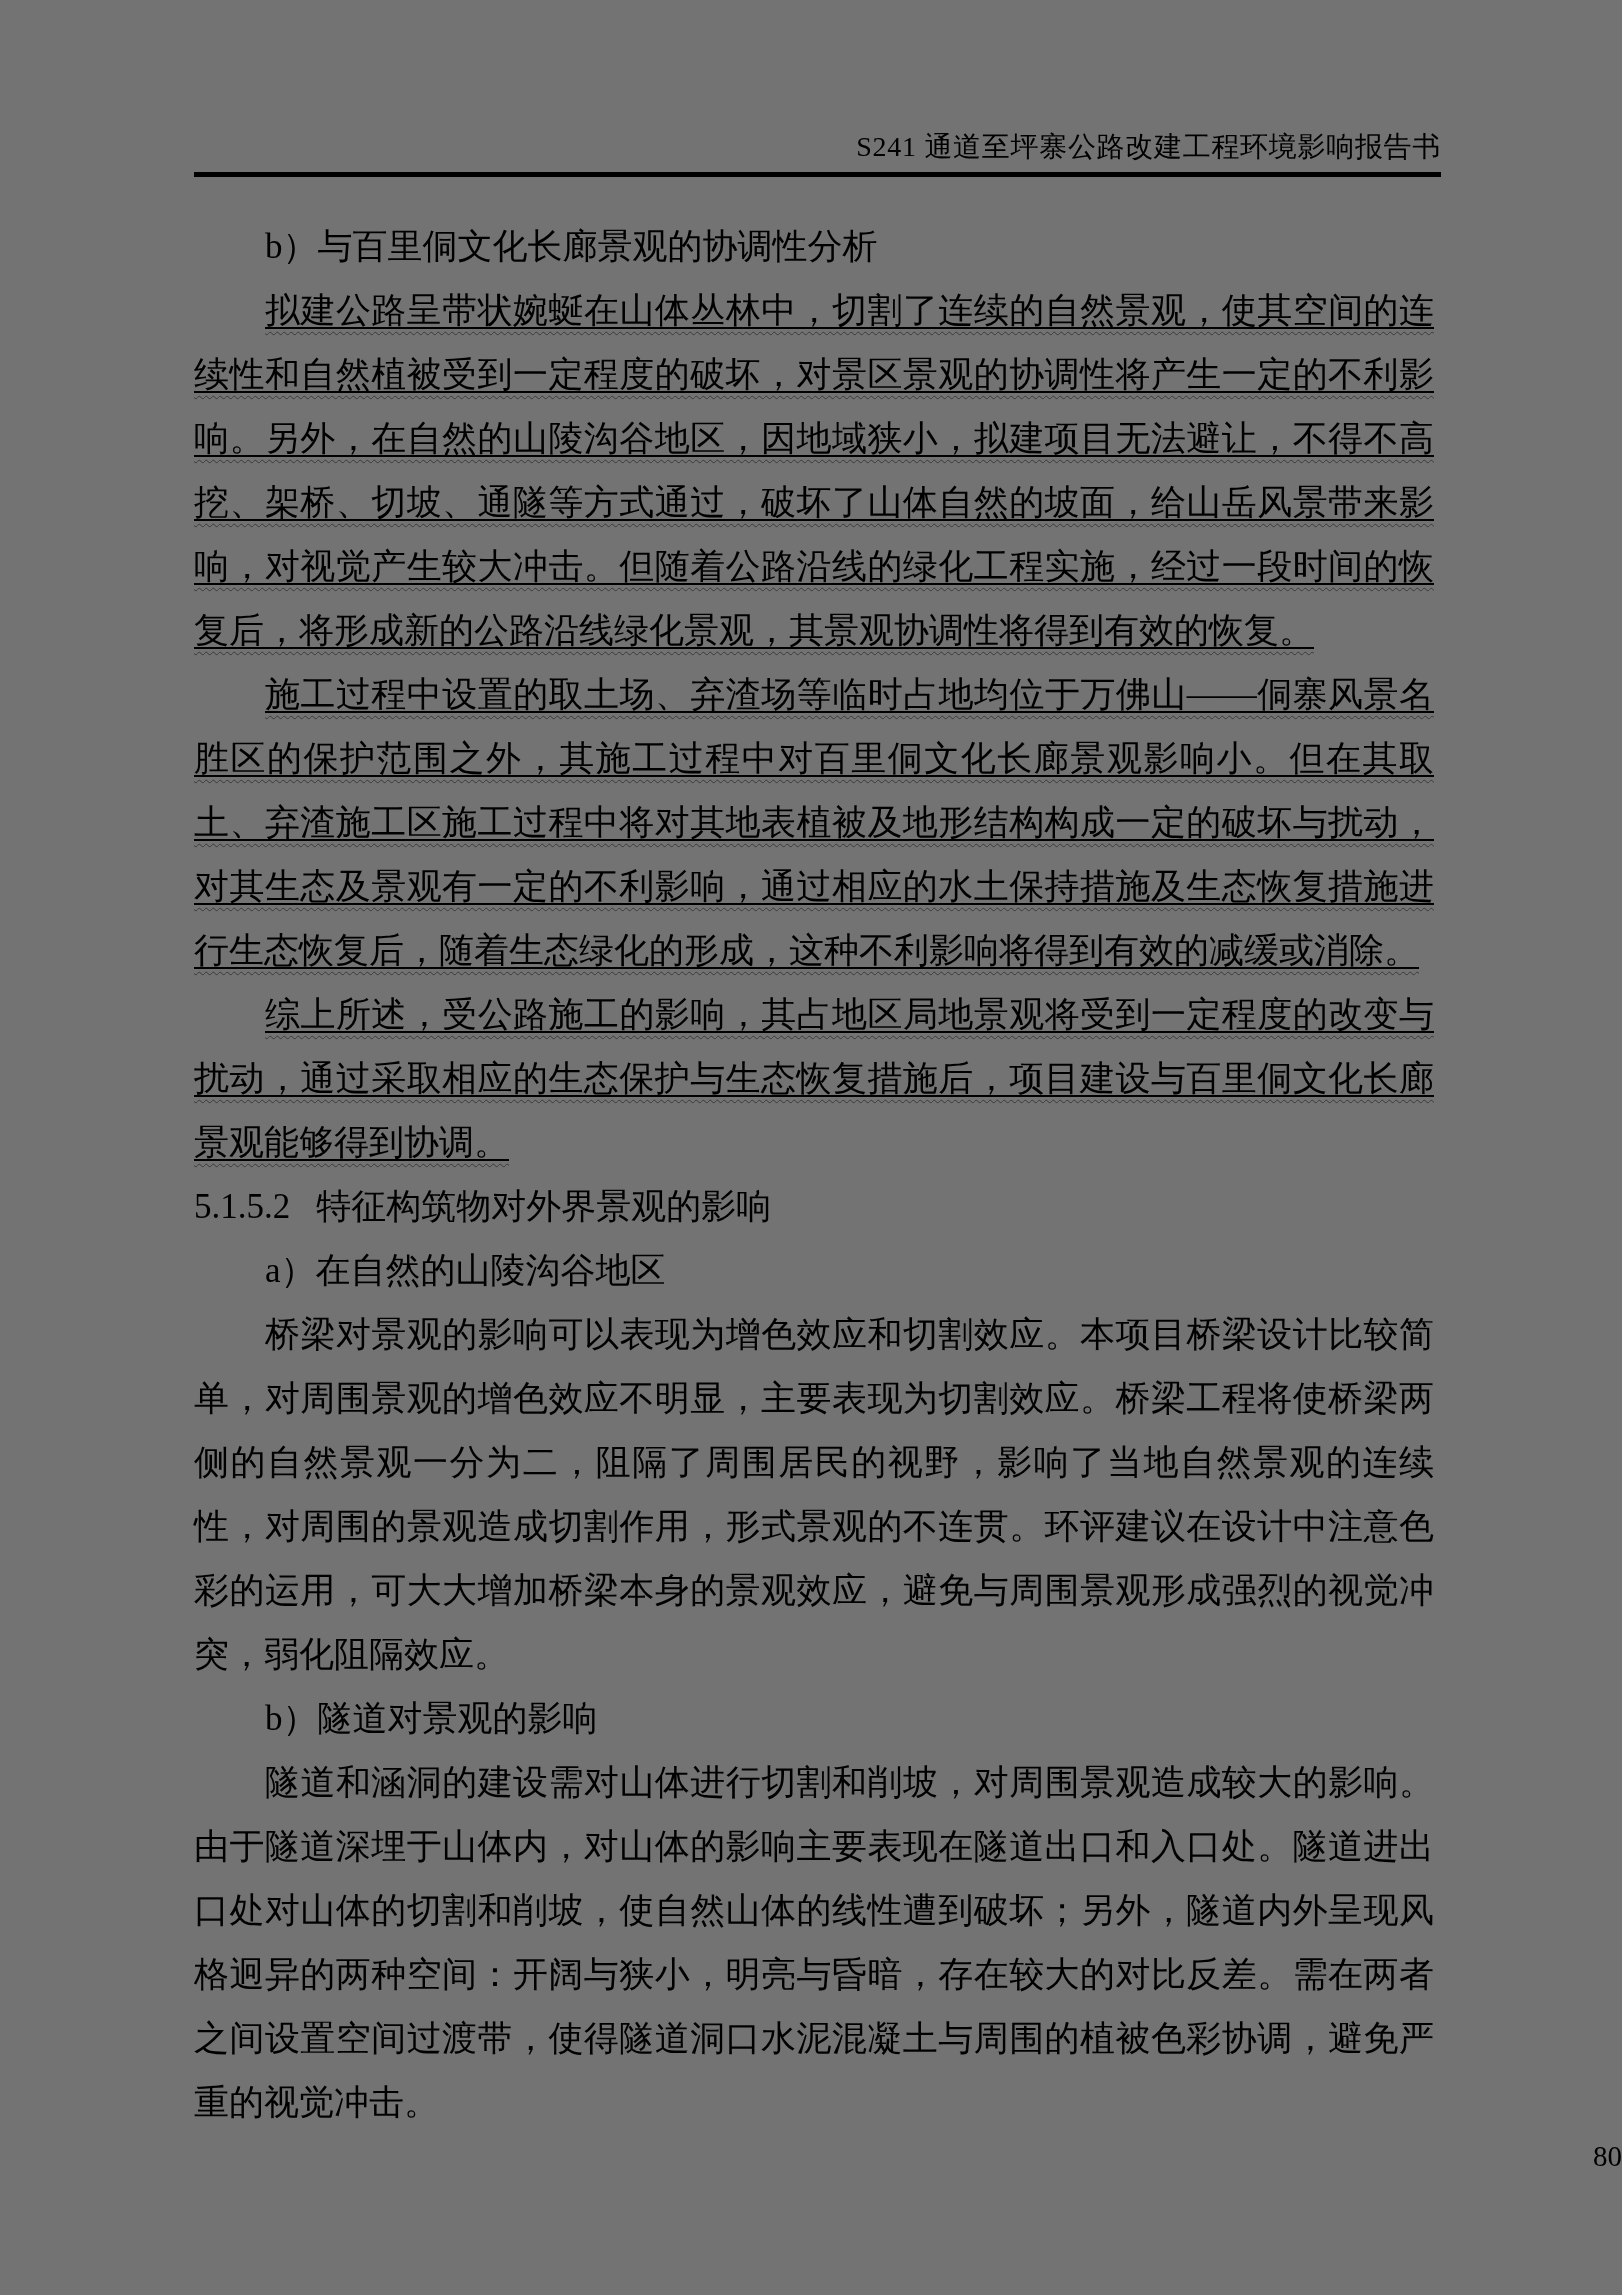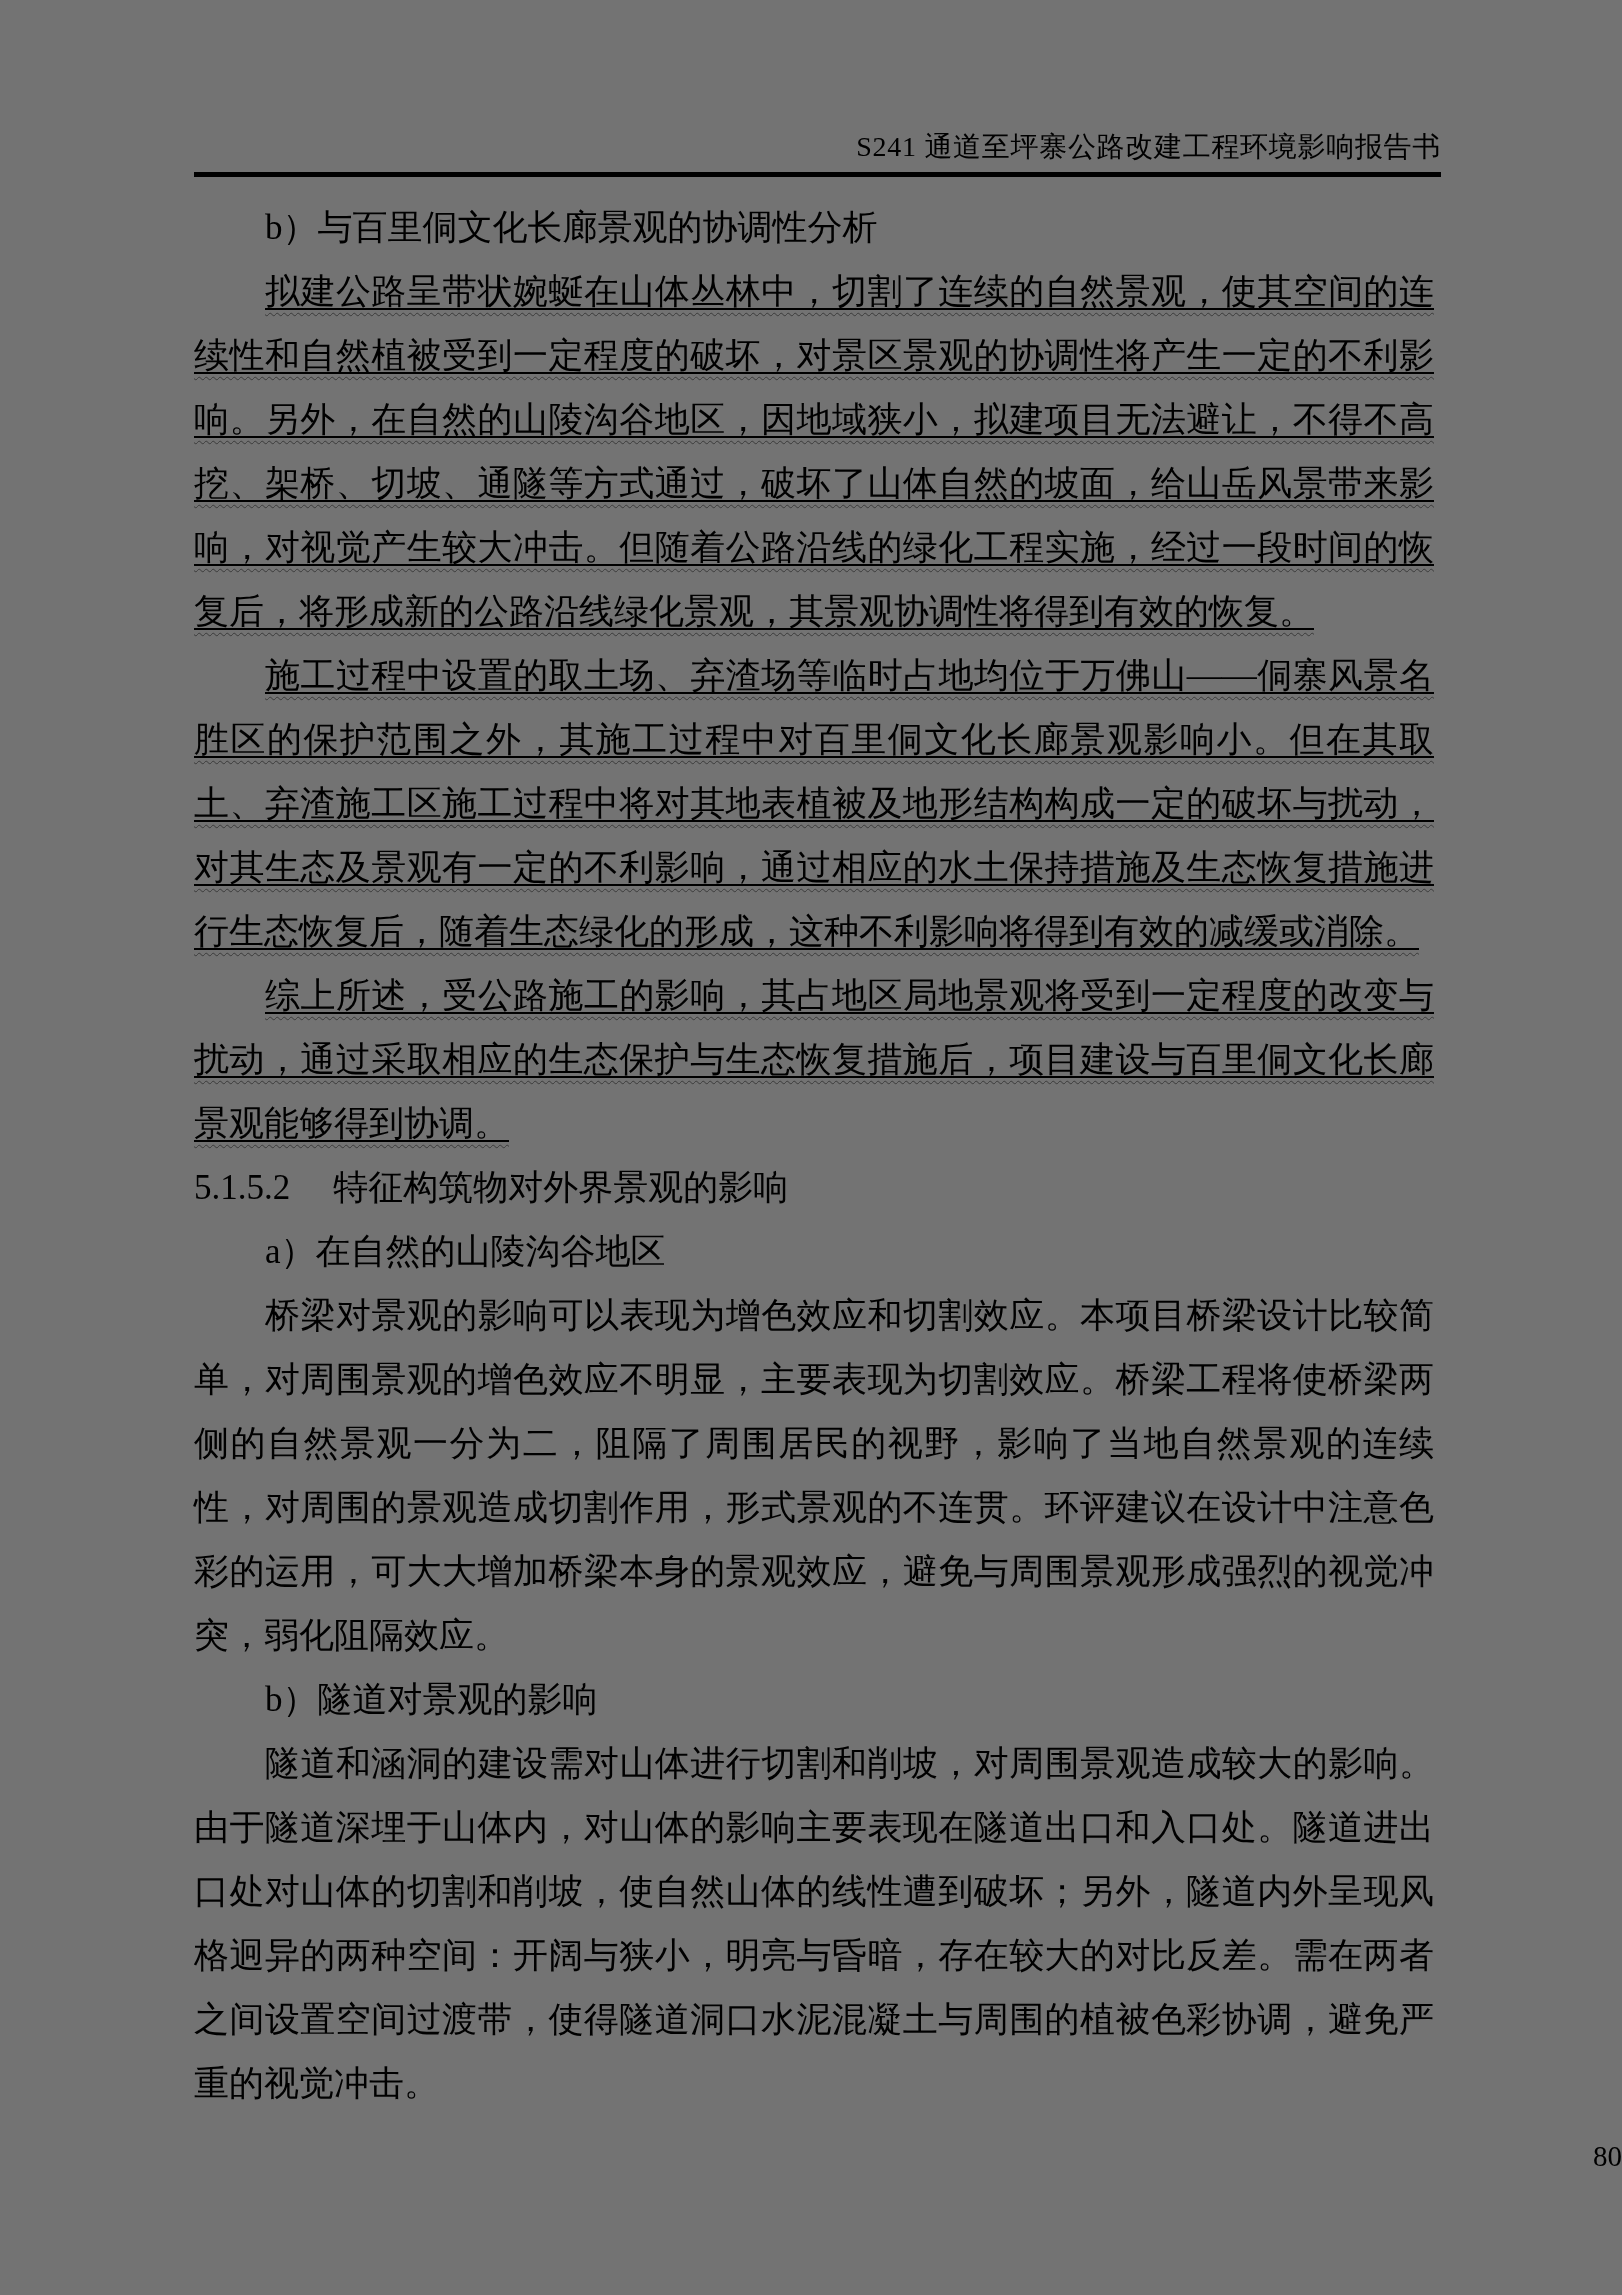--- a/index.html
+++ b/index.html
@@ -28,21 +28,21 @@
     position: absolute;
     left: 194px;
     top: 172px;
     width: 1247px;
     height: 4.6px;
     background: #000000;
   }
   .body-text {
     position: absolute;
     left: 194px;
-    top: 196px;
+    top: 215px;
     width: 1240px;
   }
   .body-text p {
     margin: 0;
     font-size: 35px;
     line-height: 64px;
     text-align: justify;
     text-justify: inter-ideograph;
   }
   .indent { text-indent: 71px; }
@@ -52,21 +52,21 @@
     text-decoration-thickness: 2px;
     text-underline-offset: 4.6px;
     text-decoration-skip-ink: none;
   }
   .underlined .wavy {
     text-decoration: underline wavy #3a3a3a;
     text-decoration-thickness: 1.3px;
     text-underline-offset: 9.2px;
     text-decoration-skip-ink: none;
   }
-  .h-num .secnum { margin-right: 43px; }
+  .h-num .secnum { margin-right: 26px; }
   .footer {
     position: absolute;
     left: 0;
     top: 2138px;
     width: 1622px;
     text-align: right;
     font-size: 29px;
     line-height: 37px;
   }
 </style>

